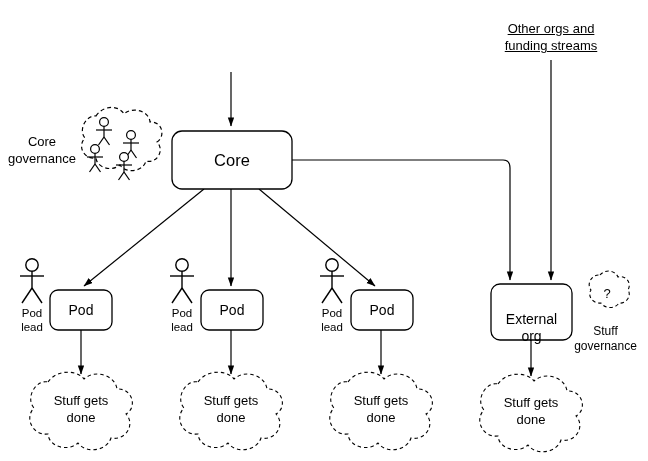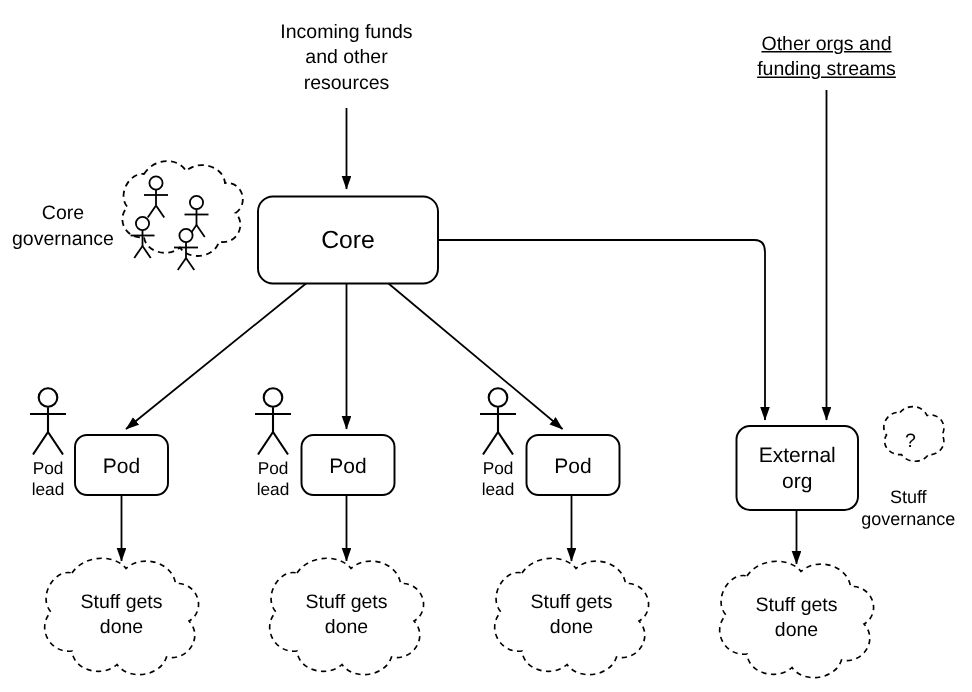--- a/index.html
+++ b/index.html
@@ -206,36 +206,33 @@
       <g>
         <circle cx="332" cy="265" r="6.2" fill="#ffffff"></circle>
         <line x1="332" y1="271.5" x2="332" y2="288"></line>
         <line x1="320" y1="276" x2="344" y2="276"></line>
         <line x1="332" y1="288" x2="322" y2="303"></line>
         <line x1="332" y1="288" x2="342" y2="303"></line>
       </g>
     </g>
   </svg>
 
-  <div class="lbl lbl-13" style="left:151px; top:12px; width:160px;">Incoming funds
-and other
-resources</div>
 
   <div class="lbl lbl-13" style="left:471px; top:20px; width:160px;text-decoration:underline;">Other orgs and
 funding streams</div>
 
   <div class="node-label lbl-16" style="left:172px; top:131px; width:120px; height:58px;">Core</div>
 
   <div class="node-label lbl-14" style="left:50px; top:290px; width:62px; height:40px;">Pod</div>
 
   <div class="node-label lbl-14" style="left:201px; top:290px; width:62px; height:40px;">Pod</div>
 
   <div class="node-label lbl-14" style="left:351px; top:290px; width:62px; height:40px;">Pod</div>
 
-  <div class="node-label lbl-14" style="left:491px; top:284px; width:81px; height:56px;">External
+  <div class="node-label lbl-14" style="left:491px; top:300px; width:81px; height:56px;">External
 org</div>
 
   <div class="lbl lbl-13" style="left:0px; top:133px; width:84px;">Core
 governance</div>
 
   <div class="lbl lbl-12" style="left:563px; top:324px; width:85px; font-size:12px; line-height:15px;">Stuff
 governance</div>
 
   <div class="lbl lbl-13" style="left:592px; top:285px; width:30px;">?</div>
 

